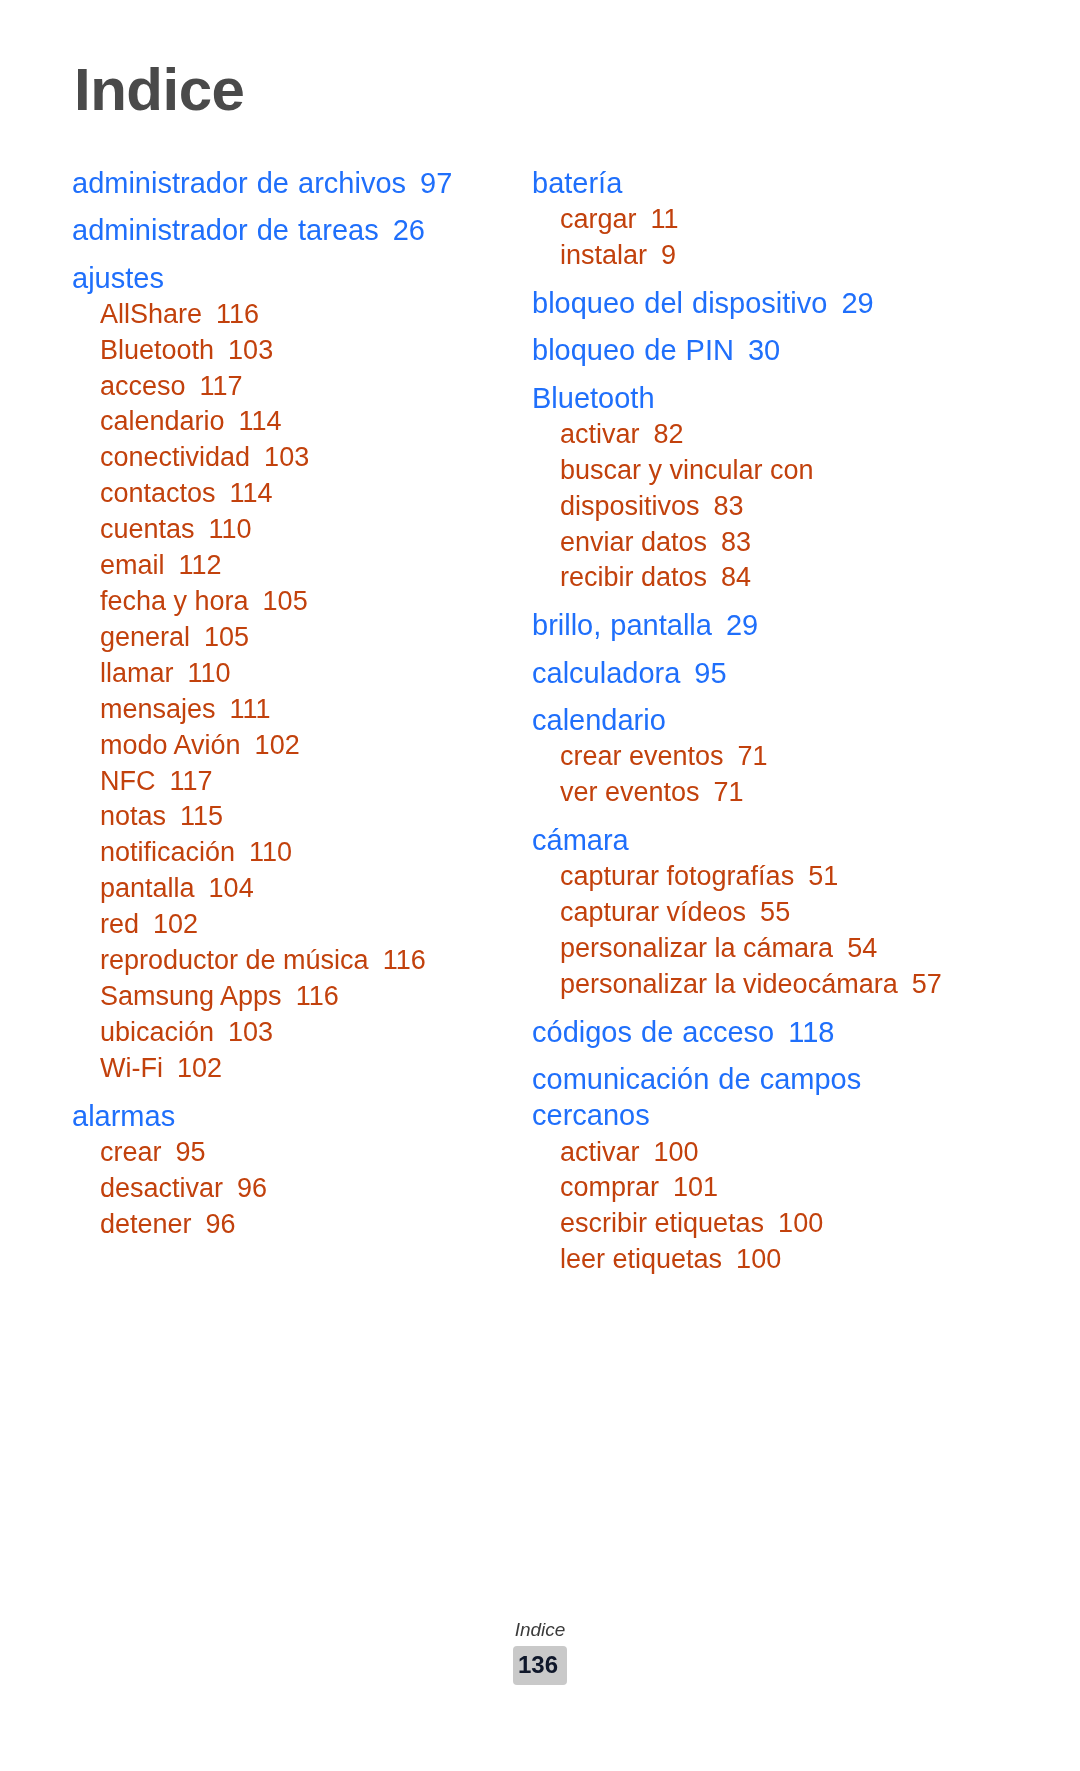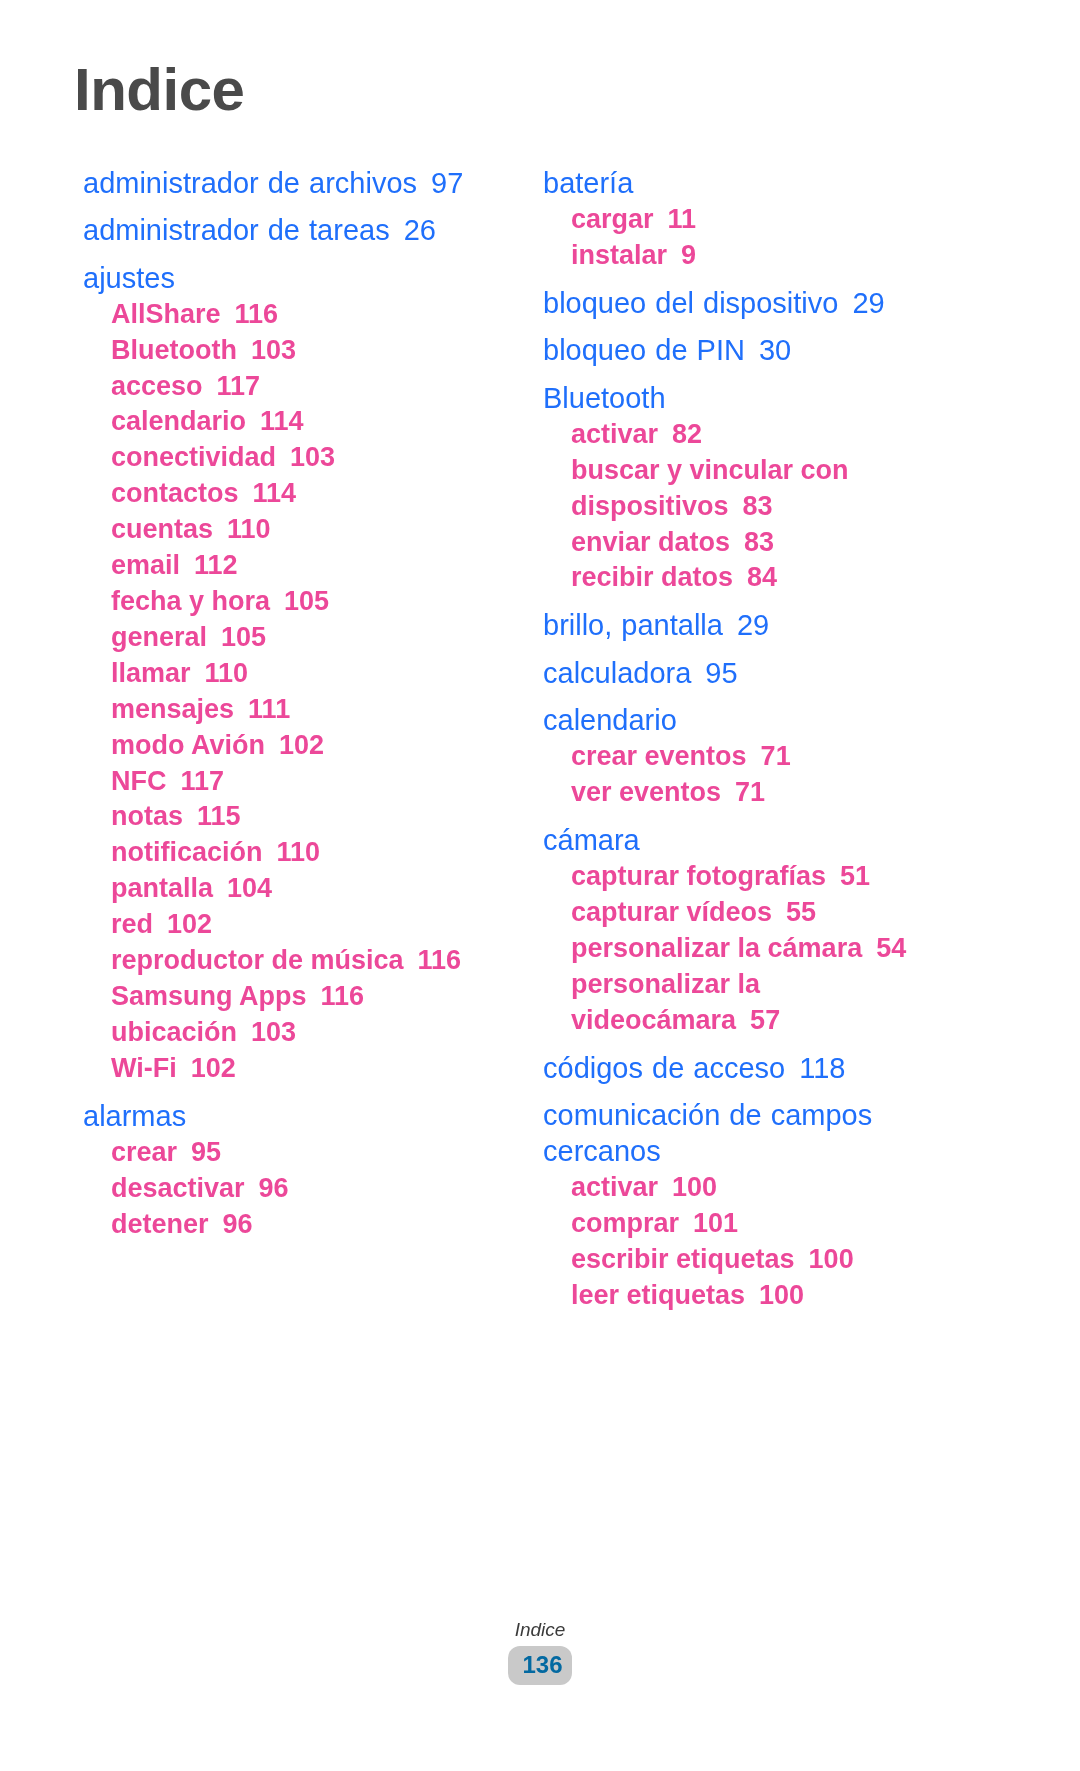--- a/index.html
+++ b/index.html
@@ -45,45 +45,44 @@
     align-items: flex-start;
     gap: 28px;
   }
   .column {
     width: 432px;
     flex: 0 0 432px;
   }
 
   
   .index-group {
-    margin: 0 0 11px 11px;
+    margin: 0 0 11px 0;
   }
   .group-heading {
     font-size: 29px;
     line-height: 1.25;
     color: #1f6ffb;
     margin: 0 0 1px 0;
     word-spacing: 1px;
   }
   .group-heading .pg {
     margin-left: 14px;
   }
 
   .sub-list {
     margin: 0;
     padding: 0;
     list-style: none;
   }
   .sub-item {
     font-size: 27px;
     line-height: 1.33;
-    color: #ec4899;
+    color: #c2410c;
     padding-left: 28px;
     white-space: nowrap;
-    font-weight: bold;
   }
   .sub-item.wrap {
     white-space: normal;
   }
   .sub-item .pg {
     margin-left: 14px;
   }
 
   
   .footer {
@@ -96,26 +95,26 @@
   .footer-label {
     font-size: 19px;
     color: #3b3b3b;
     font-style: italic;
     display: block;
     margin-bottom: 5px;
   }
   .footer-pagenum {
     display: inline-block;
     background: #c9c9c9;
-    color: #0369a1;
+    color: #0f172a;
     font-size: 24px;
     font-weight: bold;
     line-height: 1;
-    padding: 7px 9px 8px 14px;
-    border-radius: 12px;
+    padding: 7px 9px 8px 5px;
+    border-radius: 4px;
   }
 </style>
 </head>
 <body>
 
 <div class="page">
 
   <h1 class="page-title">Indice</h1>
 
   <div class="columns">

